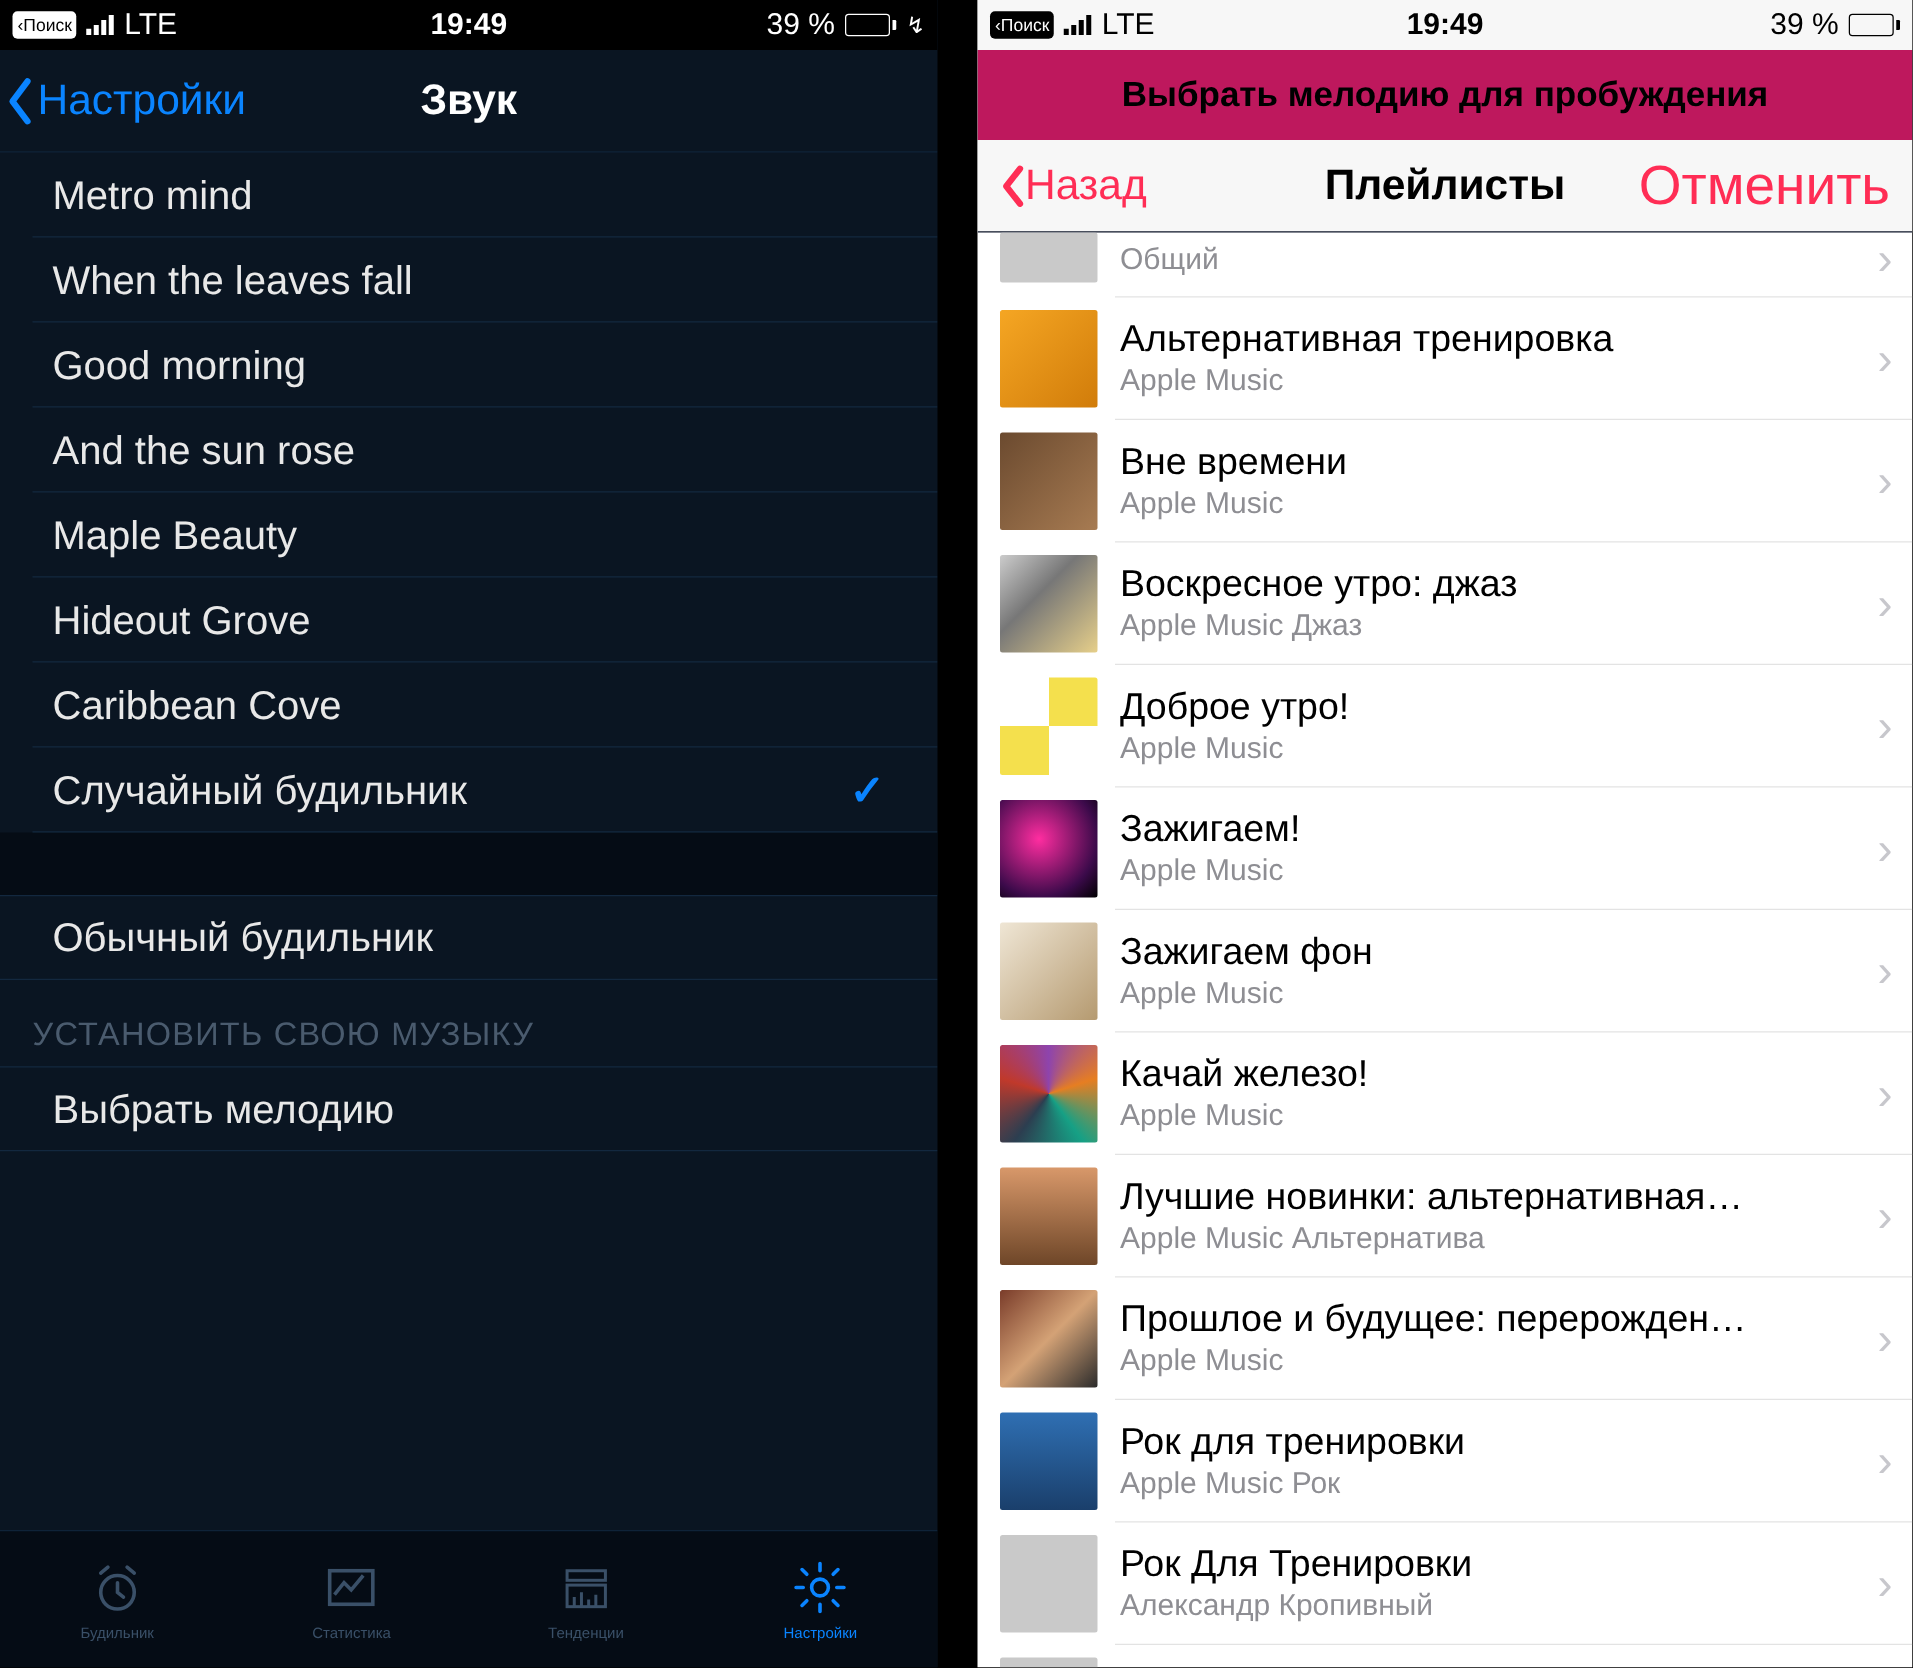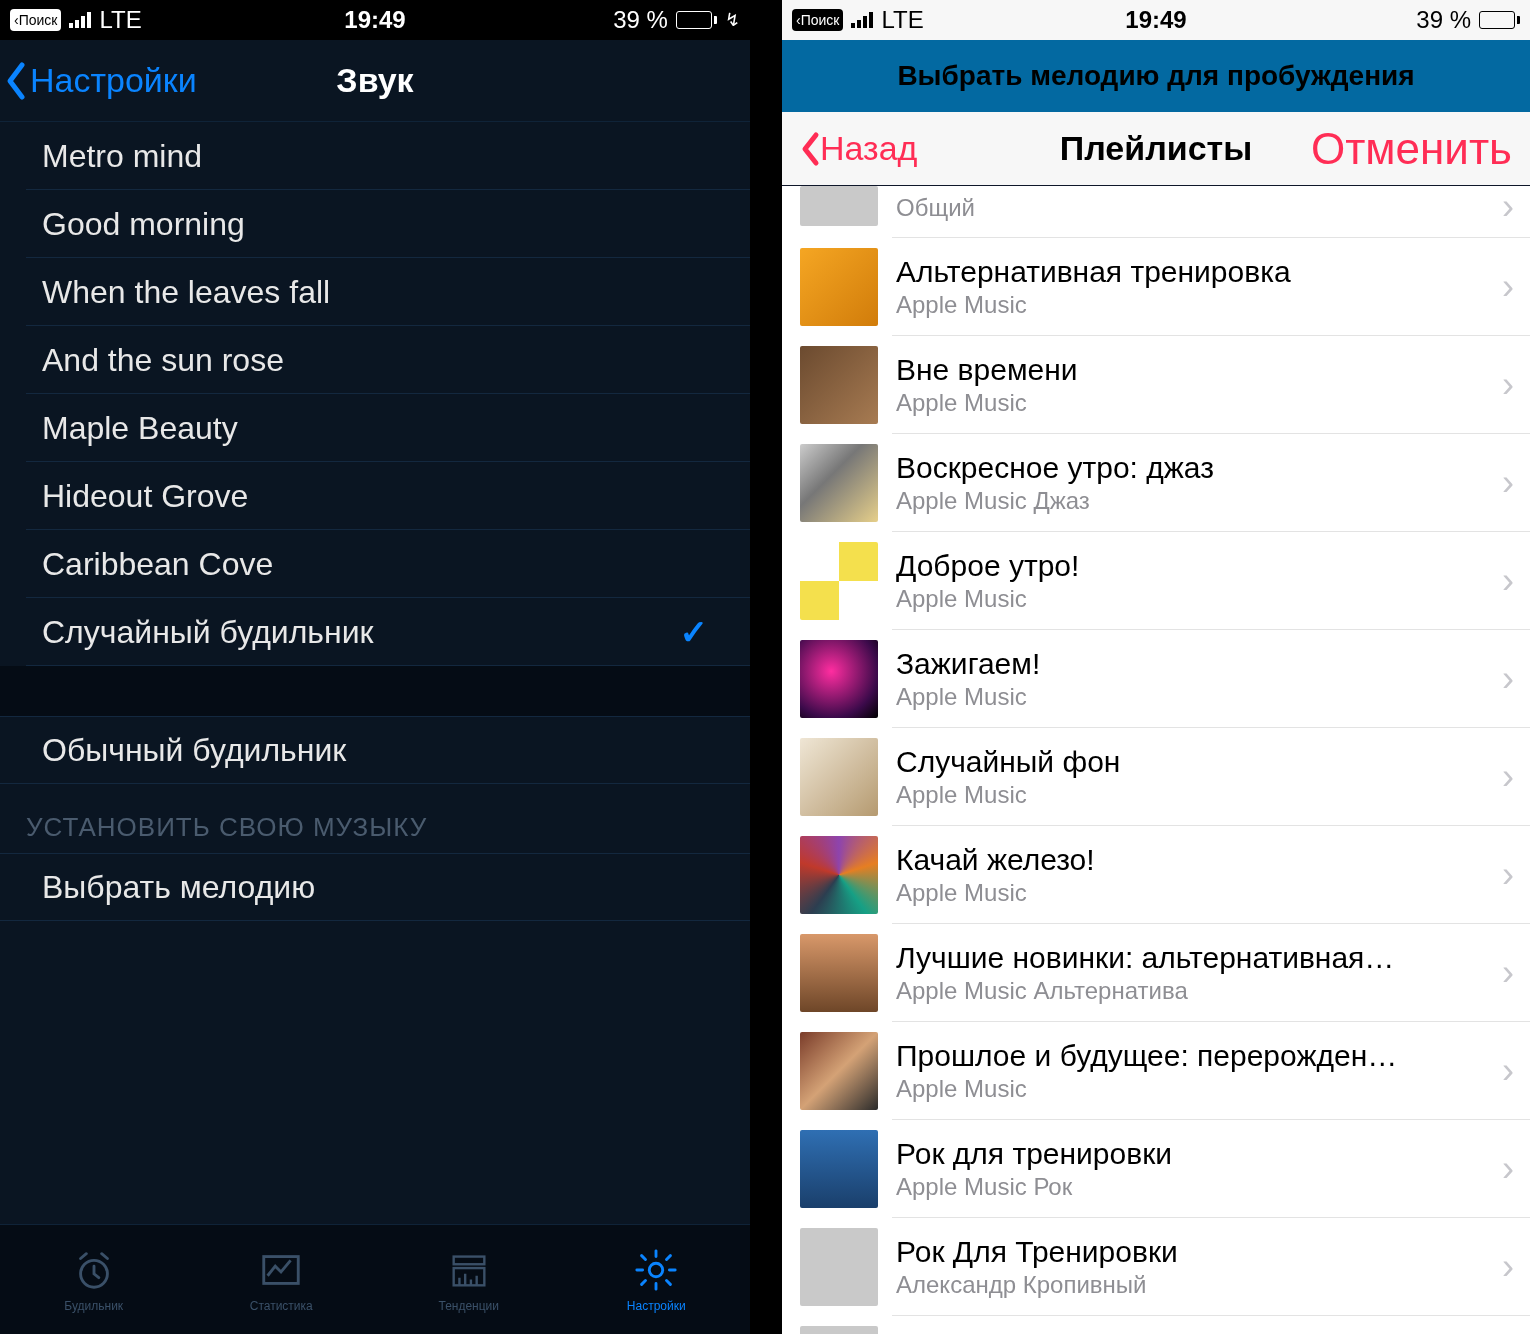--- a/index.html
+++ b/index.html
@@ -44,21 +44,21 @@
   .row-dark.single{border-top:1px solid #13283f;border-bottom:1px solid #13283f;}
   .row-dark.single::after{display:none;}
 
   
   .tabbar{position:absolute;bottom:0;left:0;right:0;height:110px;background:rgba(5,12,21,0.96);border-top:1px solid #0f2338;display:flex;}
   .tab{flex:1;display:flex;flex-direction:column;align-items:center;justify-content:center;gap:6px;color:#3a5068;font-size:12px;}
   .tab.active{color:#0a84ff;}
   .tab svg{width:46px;height:46px;}
 
   
-  .title-light{height:72px;display:flex;align-items:center;justify-content:center;background:#0369a1;color:#000;font-size:28px;font-weight:600;}
+  .title-light{height:72px;display:flex;align-items:center;justify-content:center;background:#be185d;color:#000;font-size:28px;font-weight:600;}
   .nav-light{height:74px;display:flex;align-items:center;justify-content:space-between;padding:0 18px;background:#f7f7f7;border-bottom:1px solid #0f172a;position:relative;}
   .nav-light .back{display:flex;align-items:center;color:#ff2d55;font-size:34px;}
   .nav-light .title{position:absolute;left:50%;transform:translateX(-50%);font-size:34px;font-weight:700;color:#000;}
   .nav-light .cancel{color:#ff2d55;font-size:44px;}
 
   
   .list-light{height:calc(1334px - 40px - 72px - 74px);overflow:hidden;}
   .row-light{display:flex;align-items:center;padding:10px 0 10px 18px;position:relative;min-height:98px;}
   .row-light::after{content:"";position:absolute;left:110px;right:0;bottom:0;height:1px;background:#e3e3e3;}
   .row-light.partial{min-height:48px;padding-top:0;}
@@ -118,24 +118,24 @@
       <span>Настройки</span>
     </div>
     <div class="title">Звук</div>
   </div>
 
   <div class="list-dark" id="sounds-list">
       <div class="row-dark">
         <span>Metro mind</span>
       </div>
       <div class="row-dark">
+        <span>When the leaves fall</span>
+      </div>
+      <div class="row-dark">
         <span>Good morning</span>
-      </div>
-      <div class="row-dark">
-        <span>When the leaves fall</span>
       </div>
       <div class="row-dark">
         <span>And the sun rose</span>
       </div>
       <div class="row-dark">
         <span>Maple Beauty</span>
       </div>
       <div class="row-dark">
         <span>Hideout Grove</span>
       </div>
@@ -276,21 +276,21 @@
         <div class="art a5"></div>
         <div class="txts">
           <div class="pl-title">Зажигаем!</div>
           <div class="pl-sub">Apple Music</div>
         </div>
         <div class="chev">›</div>
       </div>
       <div class="row-light">
         <div class="art a6"></div>
         <div class="txts">
-          <div class="pl-title">Случайный фон</div>
+          <div class="pl-title">Зажигаем фон</div>
           <div class="pl-sub">Apple Music</div>
         </div>
         <div class="chev">›</div>
       </div>
       <div class="row-light">
         <div class="art a7"></div>
         <div class="txts">
           <div class="pl-title">Качай железо!</div>
           <div class="pl-sub">Apple Music</div>
         </div>

